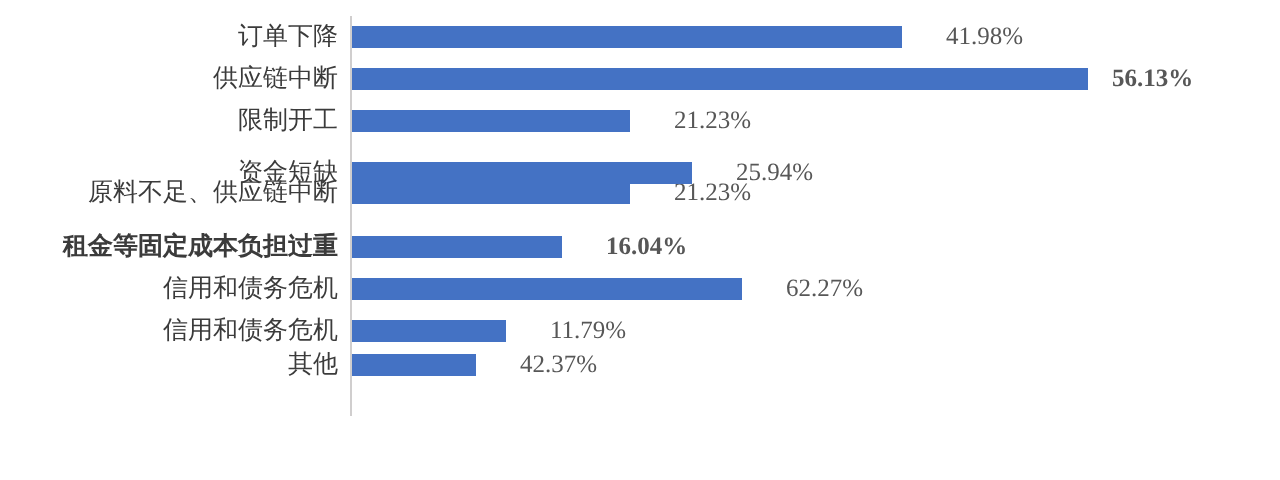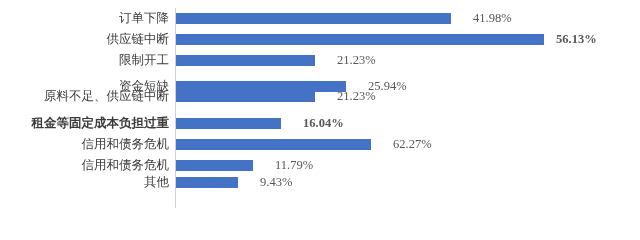--- a/index.html
+++ b/index.html
@@ -143,17 +143,17 @@
       <span class="bar-wrap">
         <span class="bar" style="width:77px;"></span>
         <span class="bar-value" style="left:77px;">11.79%</span>
       </span>
     </div>
 
     <div class="bar-row" style="top:172px;">
       <span class="cat-label">其他</span>
       <span class="bar-wrap">
         <span class="bar" style="width:62px;"></span>
-        <span class="bar-value" style="left:62px;">9.43%</span>
+        <span class="bar-value" style="left:62px;">42.37%</span>
       </span>
     </div>
   </div>
 </div>
 
 </body></html>

